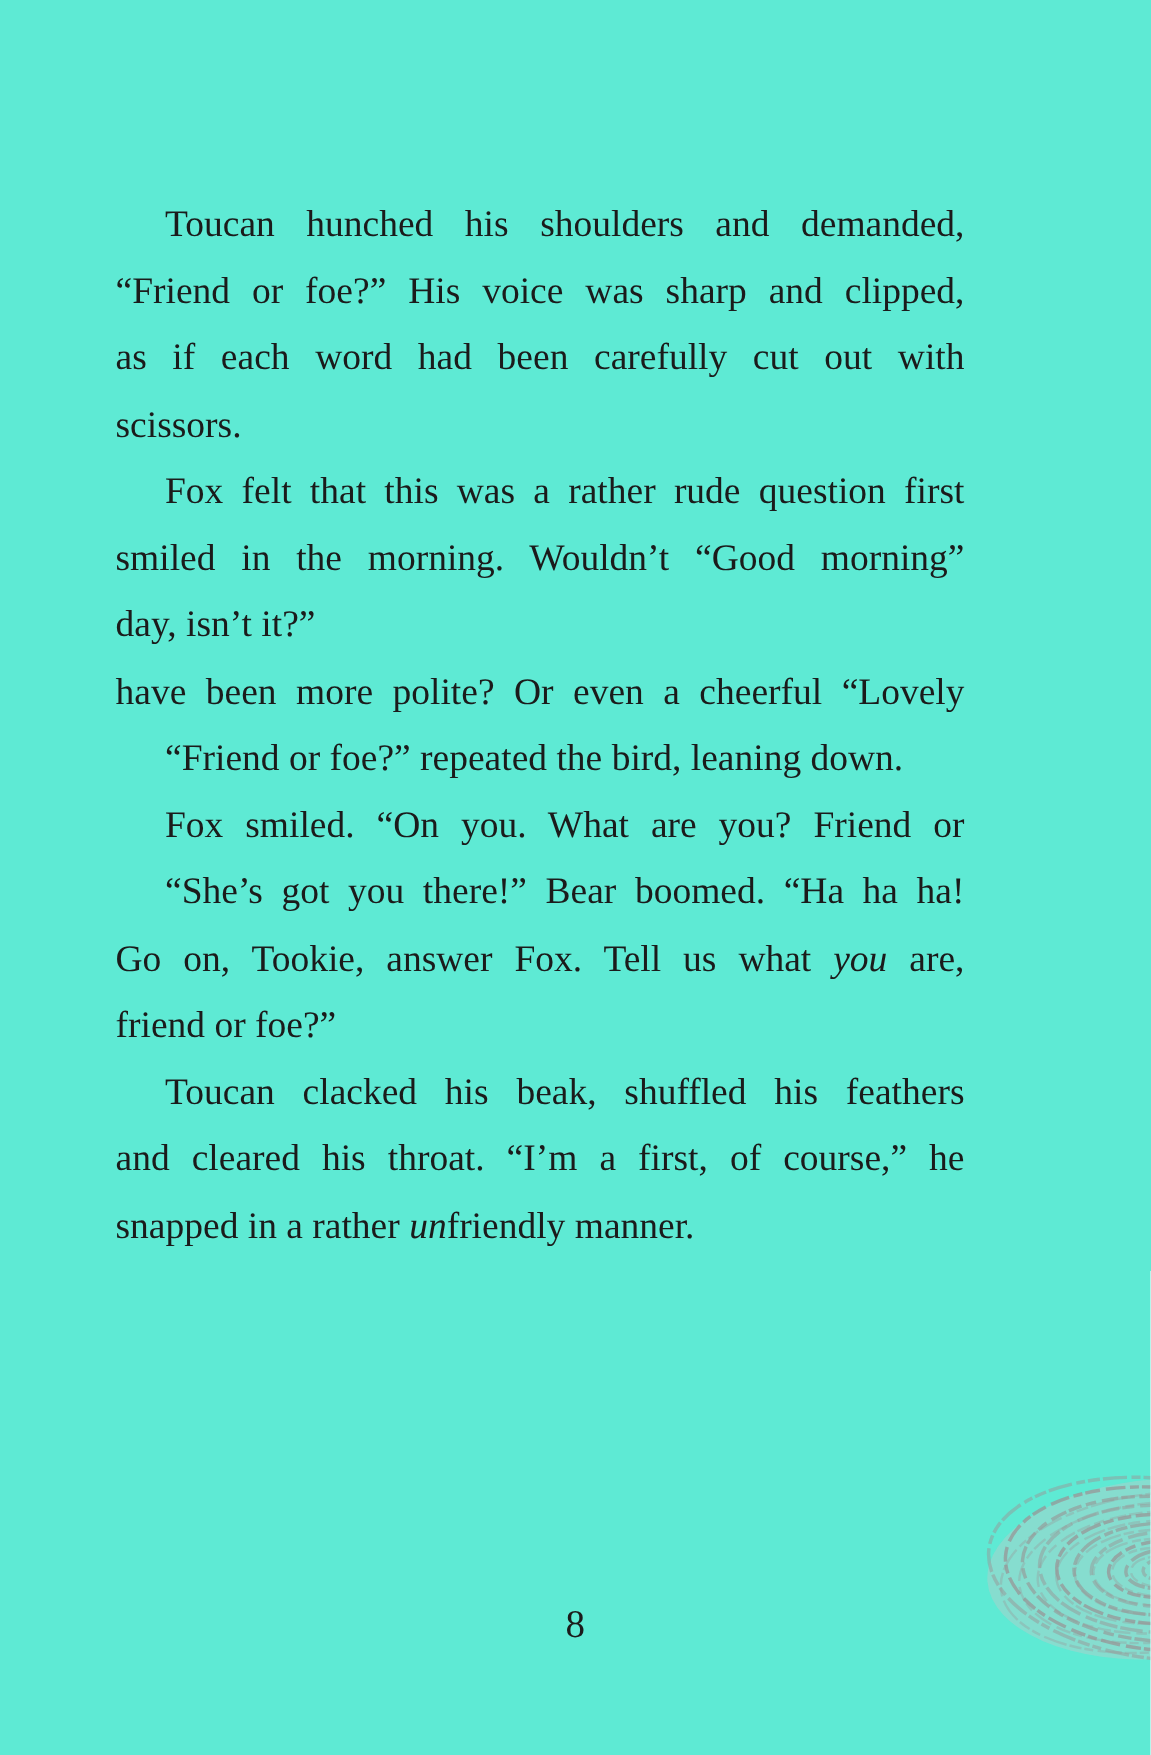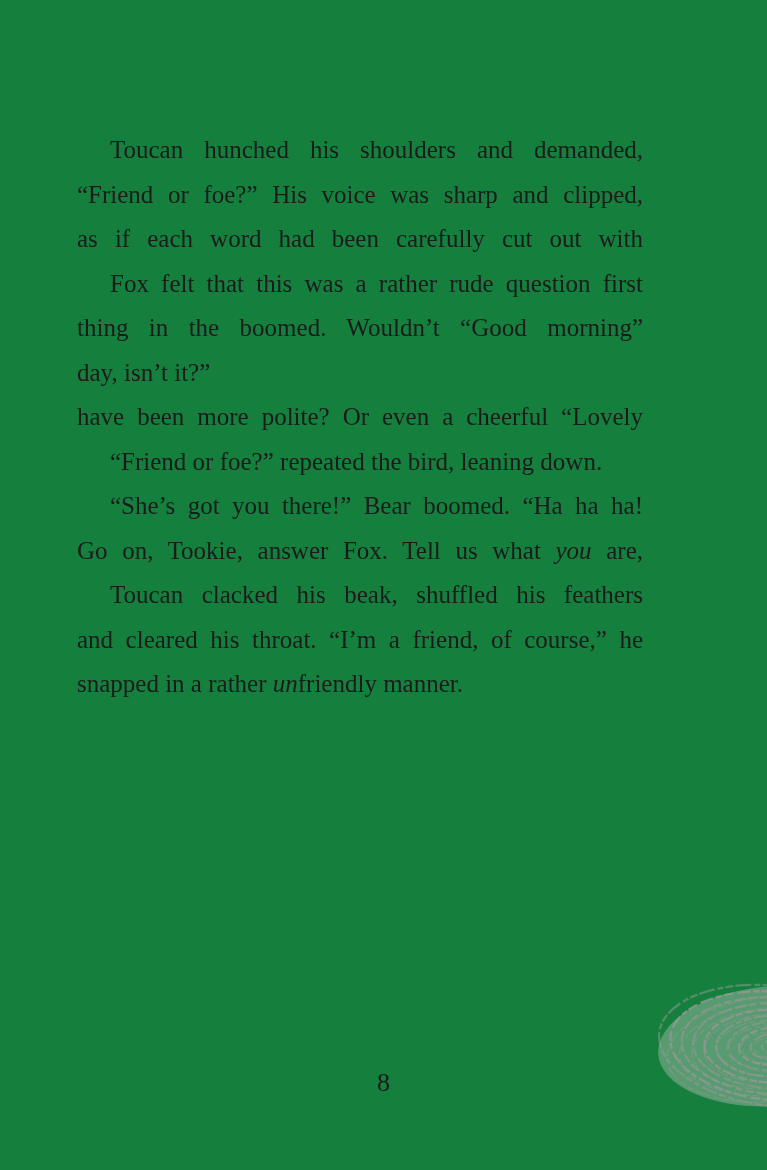--- a/index.html
+++ b/index.html
@@ -10,21 +10,21 @@
   body {
     width: 767px;
     height: 1170px;
     position: relative;
     overflow: hidden;
     font-family: "Liberation Serif", serif;
   }
   .book-page {
     position: absolute;
     inset: 0;
-    background: #15803d;
+    background: #5eead4;
   }
   .story {
     position: absolute;
     left: 77px;
     top: 128px;
     width: 566px;
     font-size: 25px;
     line-height: 44.5px;
     color: #1b1b1b;
   }
@@ -67,39 +67,42 @@
 </head>
 <body>
 
 <div class="book-page">
 
   <div class="story">
       <div class="paragraph">
         <div class="line first"><span>Toucan hunched his shoulders and demanded,</span></div>
         <div class="line"><span>“Friend or foe?” His voice was sharp and clipped,</span></div>
         <div class="line"><span>as if each word had been carefully cut out with</span></div>
+        <div class="line last"><span>scissors.</span></div>
       </div>
       <div class="paragraph">
         <div class="line first"><span>Fox felt that this was a rather rude question first</span></div>
-        <div class="line"><span>thing in the boomed. Wouldn’t “Good morning”</span></div>
+        <div class="line"><span>smiled in the morning. Wouldn’t “Good morning”</span></div>
         <div class="line last"><span>day, isn’t it?”</span></div>
         <div class="line"><span>have been more polite? Or even a cheerful “Lovely</span></div>
       </div>
       <div class="paragraph">
         <div class="line first last"><span>“Friend or foe?” repeated the bird, leaning down.</span></div>
       </div>
       <div class="paragraph">
+        <div class="line first"><span>Fox smiled. “On you. What are you? Friend or</span></div>
       </div>
       <div class="paragraph">
         <div class="line first"><span>“She’s got you there!” Bear boomed. “Ha ha ha!</span></div>
         <div class="line"><span>Go on, Tookie, answer Fox. Tell us what </span><em>you</em><span> are,</span></div>
+        <div class="line last"><span>friend or foe?”</span></div>
       </div>
       <div class="paragraph">
         <div class="line first"><span>Toucan clacked his beak, shuffled his feathers</span></div>
-        <div class="line"><span>and cleared his throat. “I’m a friend, of course,” he</span></div>
+        <div class="line"><span>and cleared his throat. “I’m a first, of course,” he</span></div>
         <div class="line last"><span>snapped in a rather </span><em>un</em><span>friendly manner.</span></div>
       </div>
     </div>
 
   <div class="page-number">8</div>
 
   <div class="thumbprint"><svg width="120" height="145" viewBox="0 0 120 145">
         <ellipse cx="128" cy="68" rx="117" ry="60" fill="#c7c7c7" opacity="0.38" transform="rotate(-4 128 68)"></ellipse>
         <ellipse cx="128" cy="68" rx="13.0" ry="7.0" fill="none" stroke="#979797" stroke-width="2.3" stroke-dasharray="9 3 14 2 7 3" opacity="0.50" transform="rotate(-7 128 68)"></ellipse>
         <ellipse cx="128" cy="68" rx="24.5" ry="12.9" fill="none" stroke="#979797" stroke-width="2.3" stroke-dasharray="12 2 8 4 15 2" opacity="0.63" transform="rotate(-5.5 128 68)"></ellipse>

